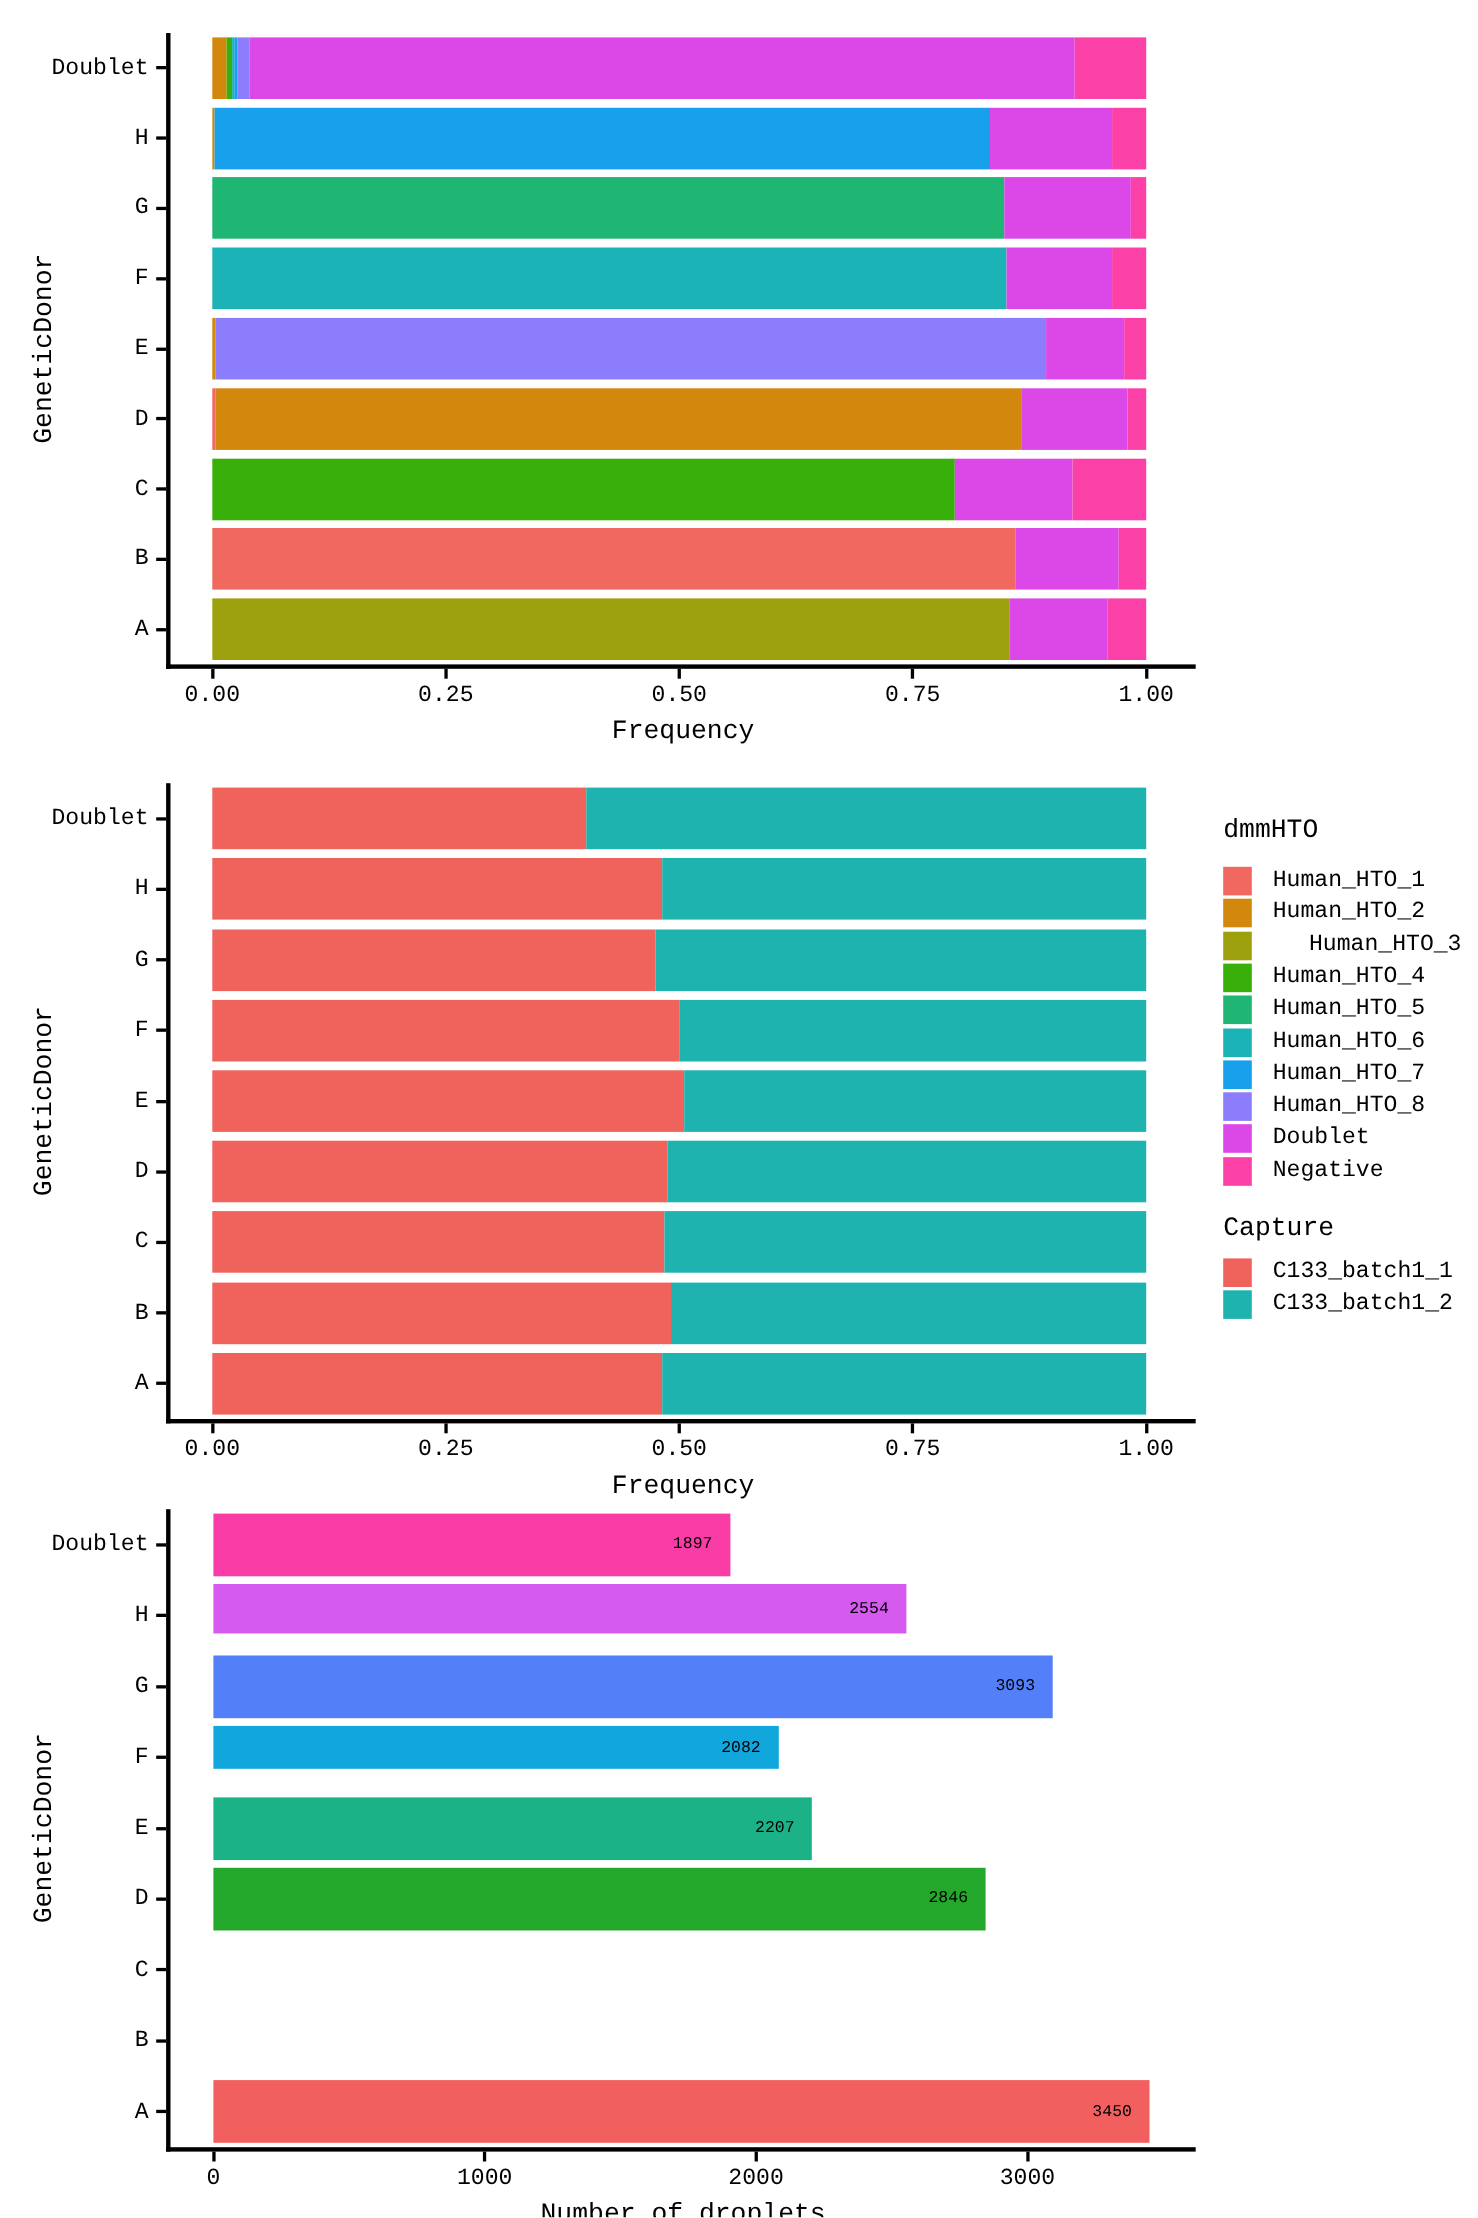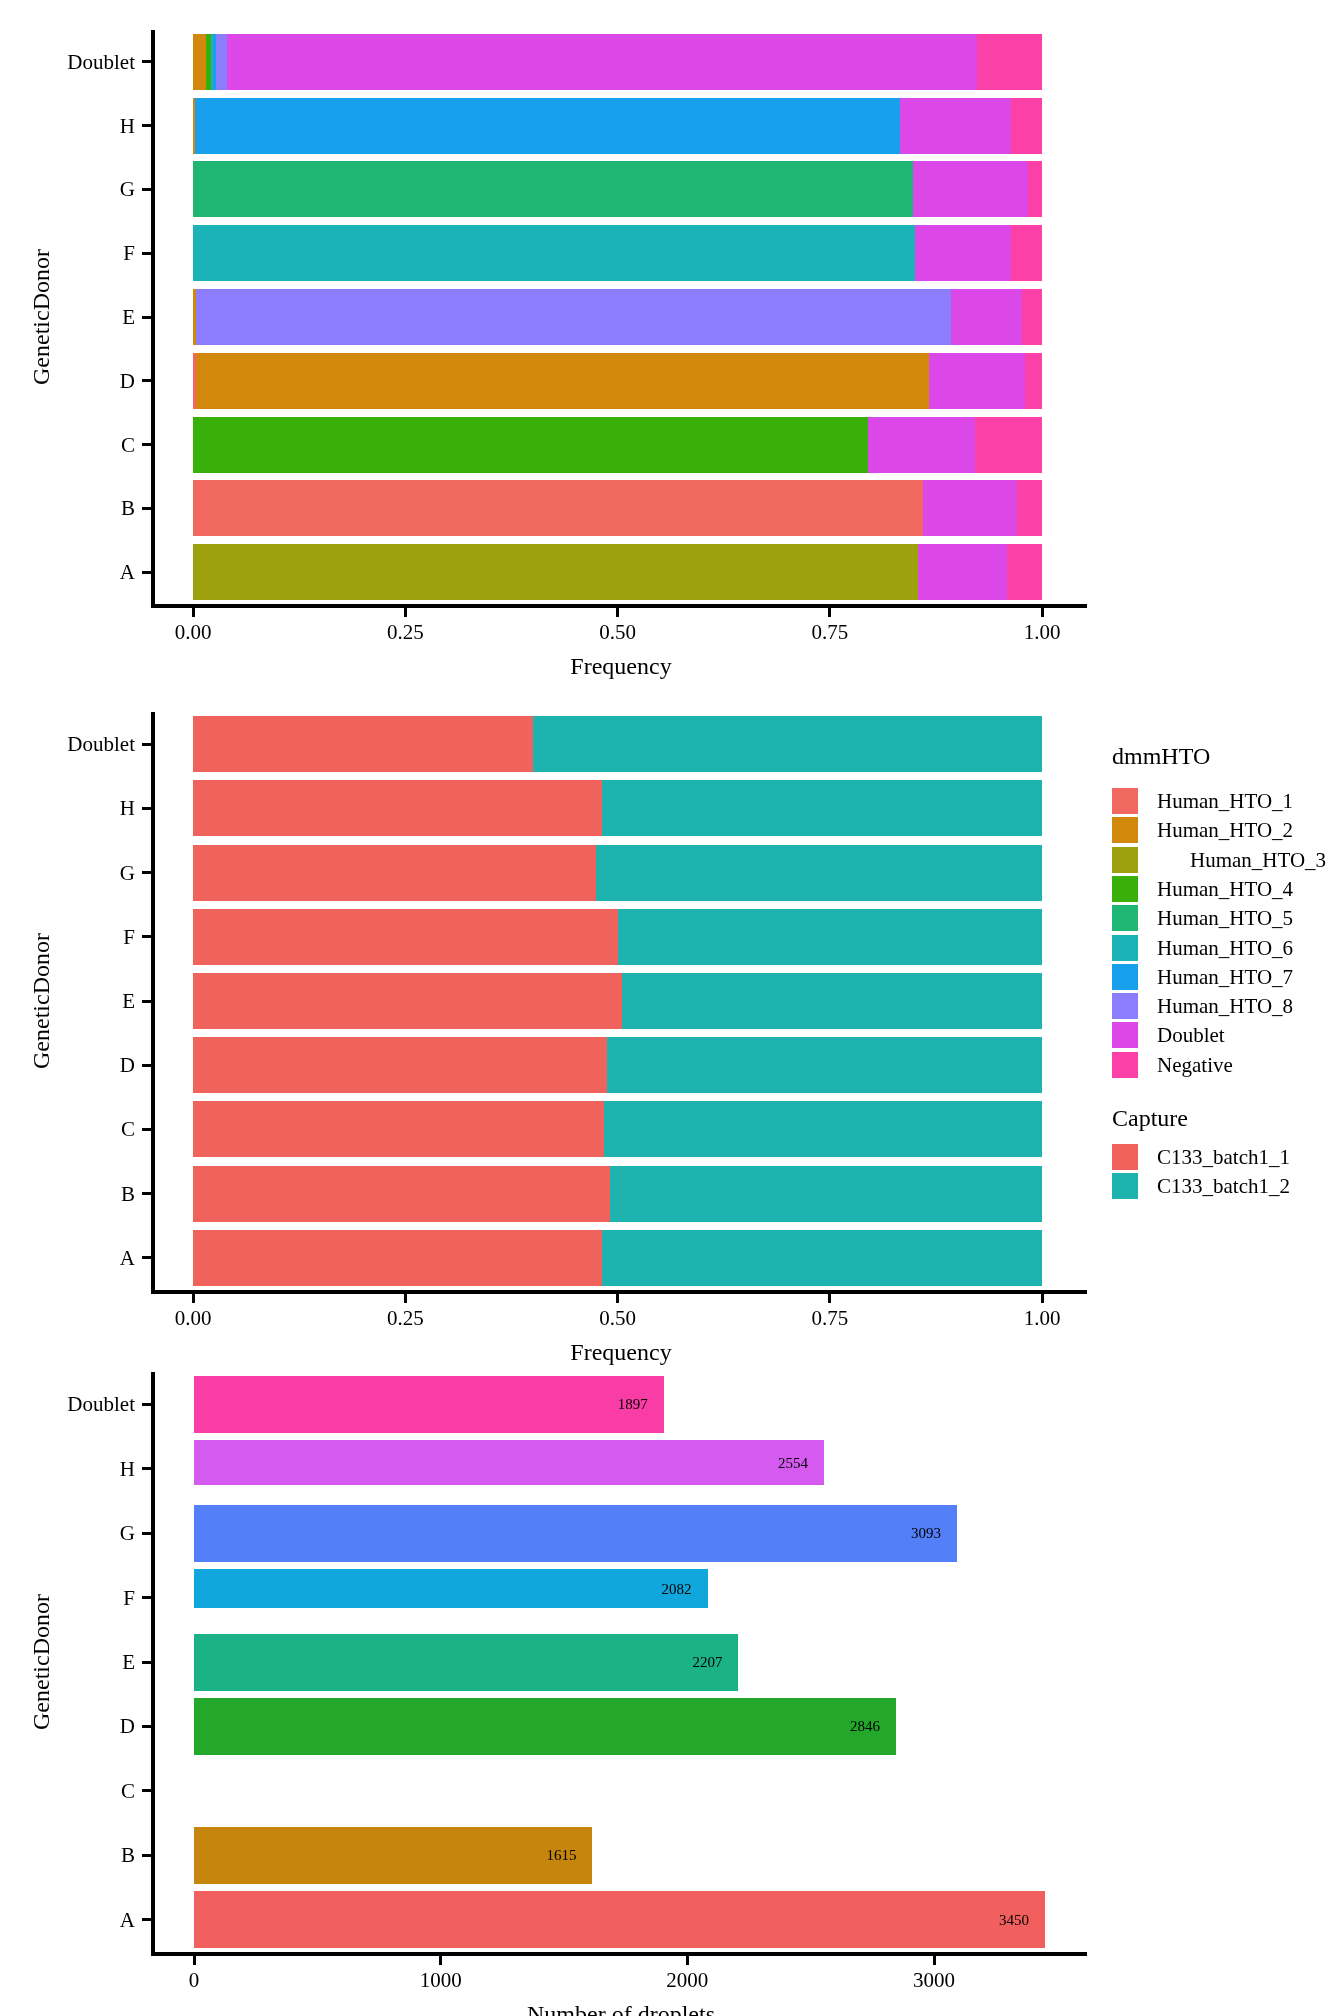--- a/index.html
+++ b/index.html
@@ -1,20 +1,20 @@
 <!DOCTYPE html>
 <html><head>
 <meta charset="utf-8">
 <style>
   html,body{margin:0;padding:0;background:#ffffff;}
   #figure{
     position:relative;
     width:1344px;height:2016px;
     background:#ffffff;
-    font-family:Liberation Serif, serif;
+    font-family:Liberation Mono, monospace;
     color:#000;
     overflow:hidden;
   }
   .chart{position:absolute;left:0;width:1344px;height:672px;}
   .panel{position:absolute;}
   .axis-y{position:absolute;background:#000;width:4px;}
   .axis-x{position:absolute;background:#000;height:4px;}
   .bar-row{position:absolute;}
   .seg{position:absolute;top:0;height:100%;}
   .ytick{position:absolute;width:9px;height:3px;background:#000;}
@@ -206,23 +206,20 @@
         </div>
         <div class="bar-row" style="left: 39px; top: 197.056px; height: 39px; width: 513.598px; background: rgb(18, 167, 220);">
           <div class="vlab">2082</div>
         </div>
         <div class="bar-row" style="left: 39px; top: 261.5px; height: 57px; width: 544.434px; background: rgb(28, 178, 135);">
           <div class="vlab">2207</div>
         </div>
         <div class="bar-row" style="left: 39px; top: 325.944px; height: 57px; width: 702.066px; background: rgb(36, 168, 43);">
           <div class="vlab">2846</div>
         </div>
-        <div class="bar-row" style="left: 39px; top: 454.833px; height: 57px; width: 398.396px; background: rgb(198, 134, 13);">
-          <div class="vlab">1615</div>
-        </div>
         <div class="bar-row" style="left: 39px; top: 519.278px; height: 57px; width: 851.064px; background: rgb(241, 95, 95);">
           <div class="vlab">3450</div>
         </div>
       </div>
       <div class="axis-y" style="left: 151px; top: 28px; height: 584px;"></div>
       <div class="axis-x" style="left: 151px; top: 608px; width: 936px;"></div>
       <div class="ytick" style="left: 142px; top: 58.7222px;"></div>
       <div class="ylab" style="left: 0px; top: 50.2222px; width: 135px;">Doublet</div>
       <div class="ytick" style="left: 142px; top: 123.167px;"></div>
       <div class="ylab" style="left: 0px; top: 114.667px; width: 135px;">H</div>

